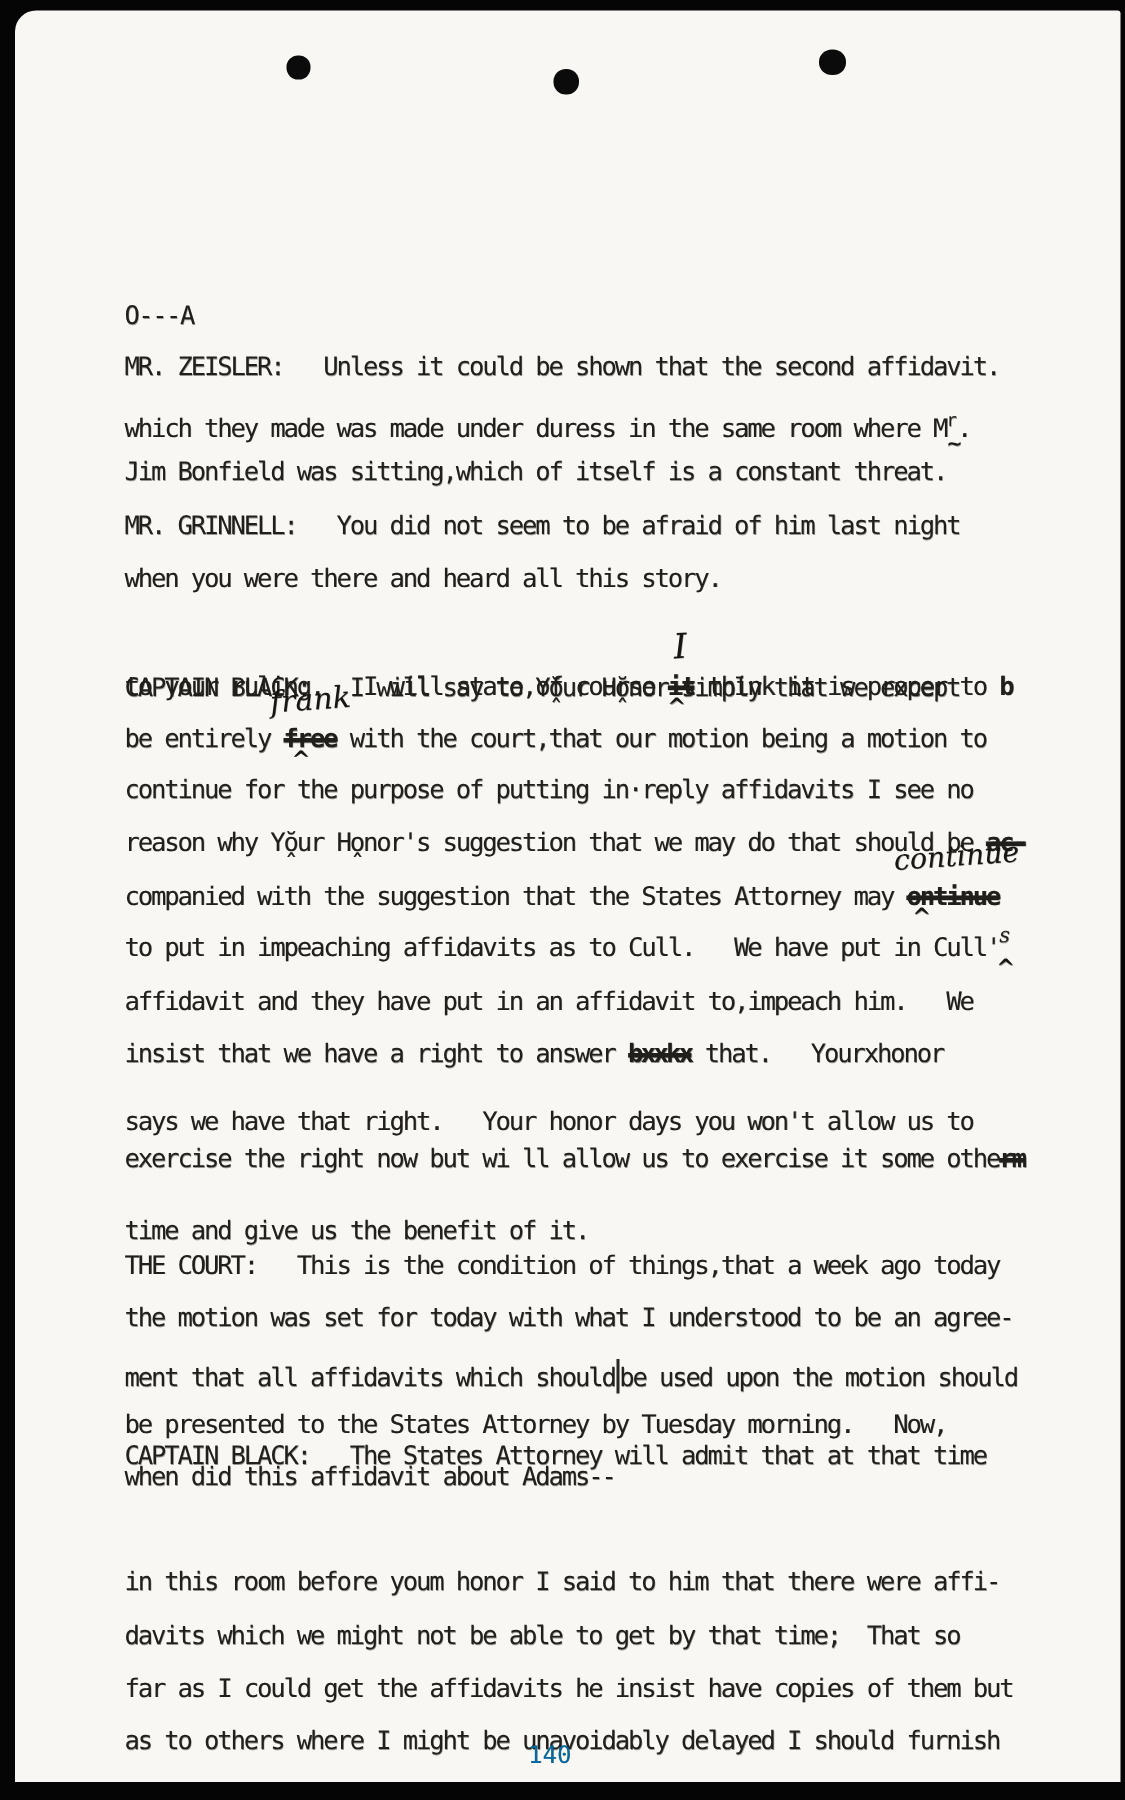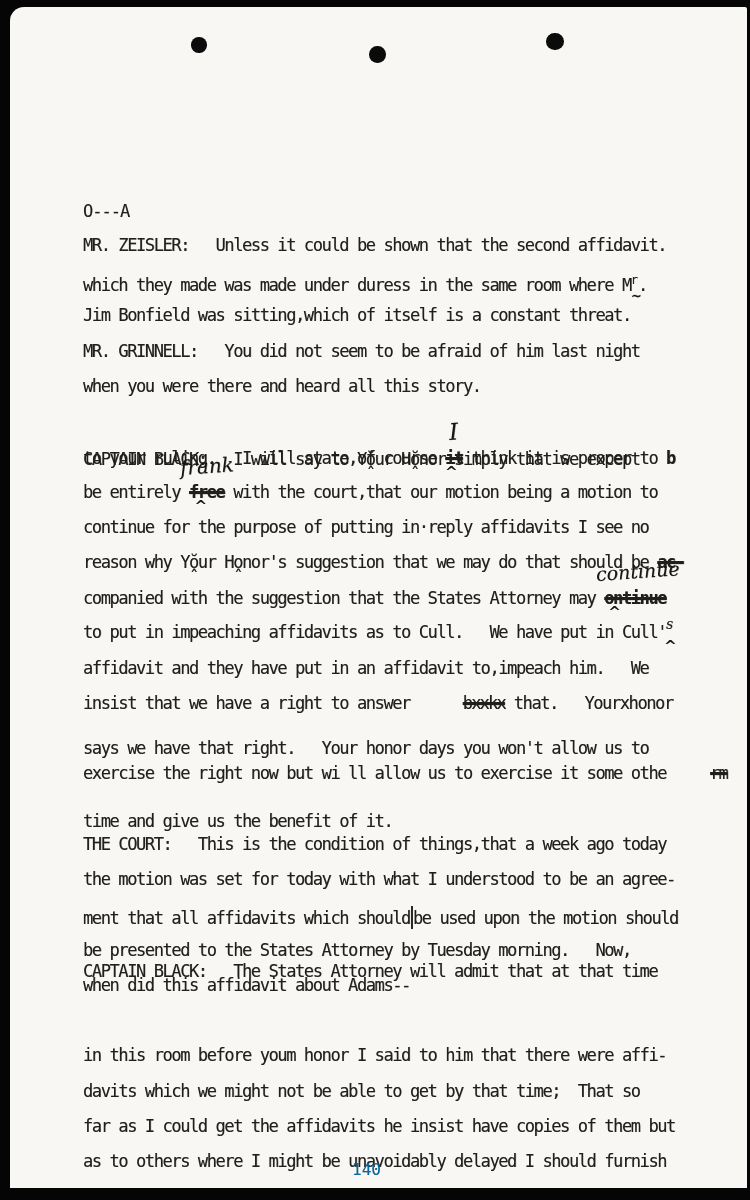--- a/index.html
+++ b/index.html
@@ -11,22 +11,22 @@
   .line{position:absolute;left:73px; 
         white-space:pre;font-size:17px;line-height:17px;letter-spacing:-1.4px;
         color:#211f1c;text-shadow:0.35px 0.35px 0 rgba(30,28,24,.45);}
   .doc-label{position:absolute;left:73px;font-size:17px;letter-spacing:-1px;color:#211f1c;
         text-shadow:0.35px 0.35px 0 rgba(30,28,24,.45);}
   .page-number{position:absolute;left:342px;font-size:16px;letter-spacing:0;color:#0369a1;
         text-shadow:0.3px 0.3px 0 rgba(30,28,24,.4);}
   .p-n{}
   .p-b{font-weight:700;}
   .p-x{text-decoration:line-through;text-decoration-thickness:2.6px;font-weight:600;}
-  .p-xout{font-weight:400;text-decoration:line-through;text-decoration-thickness:3px;
-          letter-spacing:-1.8px;margin-left:44px;}
+  .p-xout{font-weight:700;text-decoration:line-through;text-decoration-thickness:3px;
+          letter-spacing:-1.8px;}
   .p-sup{font-size:12px;vertical-align:7px;letter-spacing:0;}
   .p-suph{position:relative;display:inline-block;width:9px;overflow:visible;
           font-family:"DejaVu Serif",serif;font-style:italic;letter-spacing:0;}
   .p-hand{position:relative;display:inline-block;width:0;overflow:visible;white-space:pre;
           font-family:"DejaVu Serif",serif;font-style:italic;letter-spacing:0;
           transform:rotate(-4deg);color:#181613;font-weight:500;}
   .p-caret{position:relative;display:inline-block;width:0;overflow:visible;
            font-family:"DejaVu Serif",serif;font-weight:700;font-size:15px;
            letter-spacing:0;color:#181613;}
   .p-vline{display:inline-block;width:2px;height:23px;background:#2a2824;

